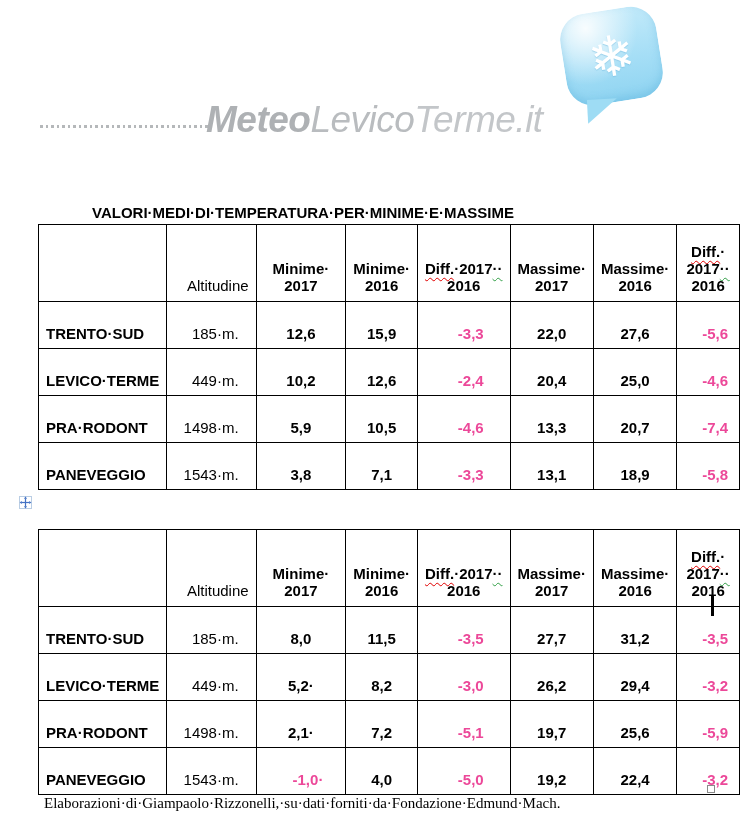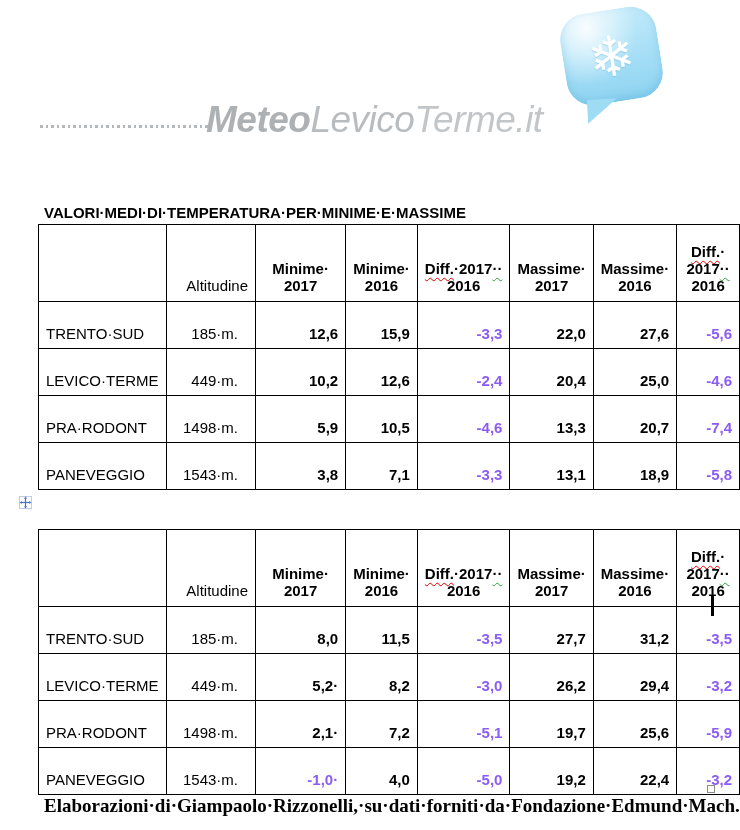--- a/index.html
+++ b/index.html
@@ -20,54 +20,54 @@
                      linear-gradient(180deg,#c2eafa 0%,#a5def6 55%,#8fd4f1 100%);
           box-shadow:inset 0 -4px 8px rgba(80,170,215,.35);}
   .tail{position:absolute;left:16px;bottom:-19px;width:0;height:0;
         border-top:24px solid #9edcf4;border-right:30px solid transparent;transform:rotate(6deg);}
   .flake{position:absolute;left:0;top:0;width:100%;height:100%;display:flex;align-items:center;
          justify-content:center;font-family:"DejaVu Sans", sans-serif;font-size:56px;color:#ffffff;
          text-shadow:0 1px 1px rgba(120,190,225,.6);}
 
   
   .title{position:absolute;left:44px;font-size:15px;font-weight:bold;white-space:nowrap;}
-  .title.t1{top:204px;}
+  .title.t1{top:204px;margin-left:48px;}
   .title.t2{top:507px;}
 
   
   table.tbl{position:absolute;left:38px;border-collapse:collapse;table-layout:fixed;}
   table.tbl.pos1{top:224px;}
   table.tbl.pos2{top:529px;}
   .tbl th,.tbl td{border:1px solid #000;vertical-align:bottom;font-size:15px;
                   padding:0 7px 6px 7px;overflow:hidden;}
   .tbl tr.hrow th{height:69px;padding-bottom:7px;margin-top:16px;}
   .tbl tr.drow td{height:40px;}
   th.ch{font-weight:bold;text-align:center;}
   th.ch .l{display:block;line-height:17px;}
   th.alt-h{font-weight:normal;text-align:right;}
-  td.name{font-weight:normal;text-align:left;white-space:nowrap;}
+  td.name{font-weight:bold;text-align:left;white-space:nowrap;}
   td.alt{font-weight:normal;text-align:right;padding-right:17px;white-space:nowrap;}
-  td.num{font-weight:bold;text-align:right;white-space:nowrap;}
-  td.neg{color:#8b5cf6;padding-left:21px;}
+  td.num{font-weight:bold;text-align:center;white-space:nowrap;}
+  td.neg{color:#ec4899;padding-left:21px;}
   .sq-red{text-decoration-line:underline;text-decoration-style:wavy;
           text-decoration-color:#e00000;text-decoration-thickness:1px;text-underline-offset:3px;
           text-decoration-skip-ink:none;}
   .sq-green{text-decoration-line:underline;text-decoration-style:wavy;
           text-decoration-color:#2f9e44;text-decoration-thickness:1px;text-underline-offset:3px;
           text-decoration-skip-ink:none;}
 
   
   .anchor{position:absolute;left:19px;top:495px;width:13px;height:13px;}
   .caret{position:absolute;left:711px;top:596px;width:3px;height:20px;background:#000;}
   .resize-handle{position:absolute;left:707px;top:785px;width:6px;height:6px;
                  background:#fff;border:1px solid #8a8a8a;}
 
   
   .footer{position:absolute;left:44px;top:795px;font-family:"Liberation Serif", serif;
-          font-weight:bold;font-size:19px;white-space:nowrap;}
+          font-weight:normal;font-size:15px;white-space:nowrap;}
 </style>
 </head>
 <body>
 
 <div class="doc">
 
   <div class="leader"></div>
   <div class="logo-text"><span class="lg-meteo">Meteo</span><span class="lg-levico">Levico</span><span class="lg-terme">Terme.it</span></div>
   <div class="bubble">
     <span class="tail"></span>

